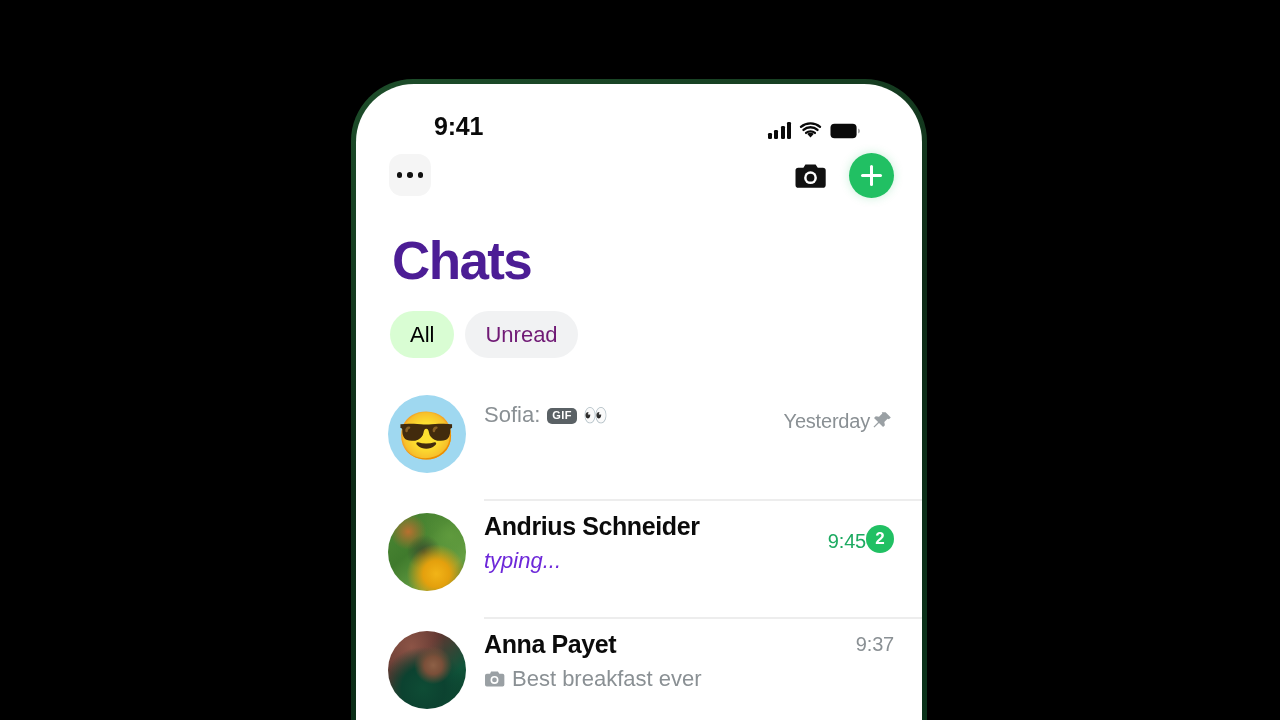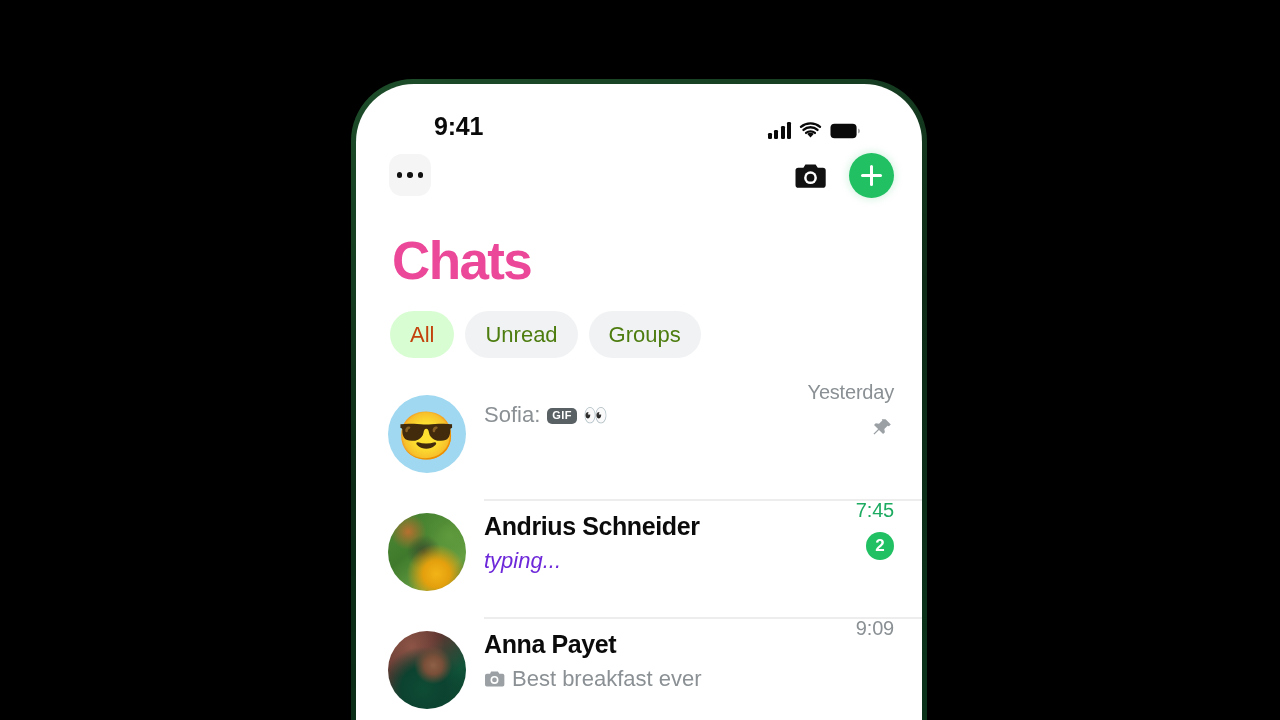--- a/index.html
+++ b/index.html
@@ -150,47 +150,47 @@
   #new-chat-button .plus-v { width: 3.6px; height: 21px; }
 
   
   #page-title {
     position: absolute;
     left: 36px;
     top: 150px;
     font-size: 53px;
     font-weight: bold;
     letter-spacing: -1.6px;
-    color: #ec4899;
+    color: #4c1d95;
     line-height: 1;
   }
 
   
   #filter-chips {
     position: absolute;
     left: 34px;
     top: 227px;
     display: flex;
     gap: 11px;
   }
   .chip {
     height: 47px;
     padding: 0 20px;
     border-radius: 24px;
     display: flex;
     align-items: center;
     justify-content: center;
     font-size: 22px;
-    color: #4d7c0f;
+    color: #701a75;
     background: #f1f2f3;
     white-space: nowrap;
   }
   .chip.active {
     background: #d9fdd3;
-    color: #c2410c;
+    color: #000000;
   }
 
   
   #chat-list {
     position: absolute;
     left: 0;
     top: 297px;
     right: 0;
   }
   .chat-row {
@@ -287,23 +287,24 @@
     border-radius: 5px;
     padding: 2.5px 5px 2.5px 5px;
     line-height: 1;
     position: relative;
     top: 1px;
   }
   .preview-emoji { font-size: 20px; line-height: 1; }
   .preview-camera-icon { width: 21px; height: 18px; display: block; position: relative; top: 1px; }
 
   .chat-meta {
+    margin-top: 16px;
     margin-right: 28px;
     display: flex;
-    flex-direction: column;
+    flex-direction: row;
     align-items: flex-end;
     min-width: 0;
   }
   .chat-time {
     font-size: 20px;
     color: #8a9094;
     white-space: nowrap;
     letter-spacing: -0.2px;
   }
   .chat-time.unread { color: #1daa61; }
@@ -382,21 +383,20 @@
           <span class="plus-h"></span>
           <span class="plus-v"></span>
         </div>
       </div>
 
       <div id="page-title">Chats</div>
 
       <div id="filter-chips">
         <div class="chip active">All</div>
         <div class="chip">Unread</div>
-        <div class="chip">Groups</div>
       </div>
 
       <div id="chat-list">
 
         <div class="chat-row">
 
           <div class="avatar" style="background:#9fd8f0;">
             <span class="emoji">😎</span>
           </div>
           <div class="chat-main">
@@ -417,40 +417,40 @@
         <div class="chat-row">
           <div class="row-divider"></div>
           <div class="avatar photo-andrius"></div>
           <div class="chat-main">
             <div class="chat-name">Andrius Schneider</div>
             <div class="chat-preview typing">
               <span>typing...</span>
             </div>
           </div>
           <div class="chat-meta">
-            <div class="chat-time unread">7:45</div>
+            <div class="chat-time unread">9:45</div>
             <div class="unread-badge">2</div>
           </div>
         </div>
 
         <div class="chat-row">
           <div class="row-divider"></div>
           <div class="avatar photo-anna"></div>
           <div class="chat-main">
             <div class="chat-name">Anna Payet</div>
             <div class="chat-preview">
               <svg class="preview-camera-icon" viewBox="0 0 22 19">
                 <path d="M7.4 1.6 h7.2 l1.5 2.3 h3.4 a1.9 1.9 0 0 1 1.9 1.9 v9.7 a1.9 1.9 0 0 1 -1.9 1.9 h-16.6 a1.9 1.9 0 0 1 -1.9 -1.9 v-9.7 a1.9 1.9 0 0 1 1.9 -1.9 h3.4 Z" fill="#9aa0a4"></path>
                 <circle cx="11" cy="10.5" r="4.2" fill="#ffffff"></circle>
                 <circle cx="11" cy="10.5" r="2.5" fill="#9aa0a4"></circle>
               </svg>
               <span>Best breakfast ever</span>
             </div>
           </div>
           <div class="chat-meta">
-            <div class="chat-time">9:09</div>
+            <div class="chat-time">9:37</div>
           </div>
         </div>
 
       </div>
     </div>
   </div>
 </div>
 
 </body></html>

